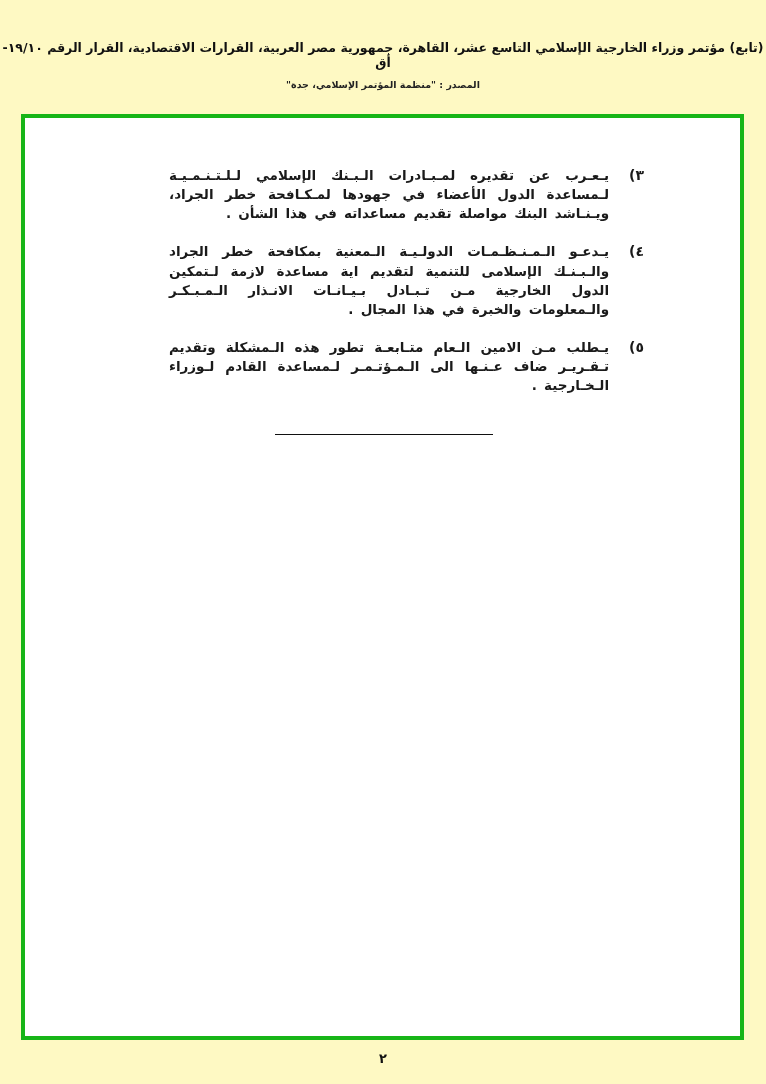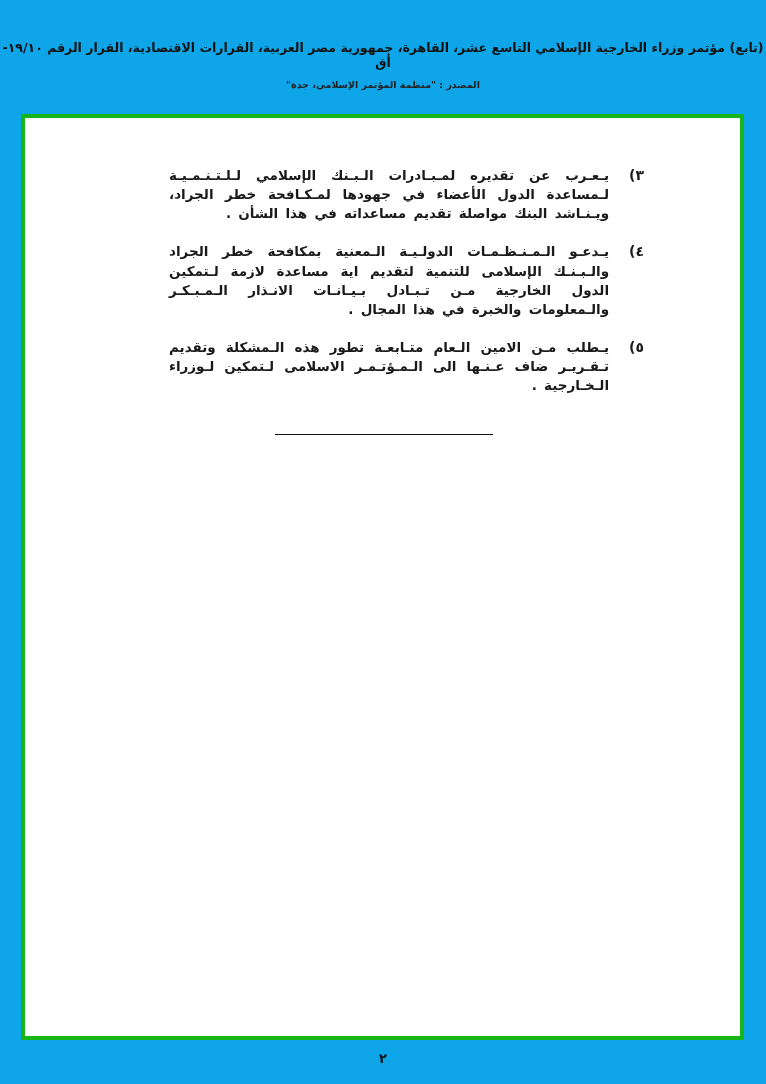--- a/index.html
+++ b/index.html
@@ -5,21 +5,21 @@
   * { margin: 0; padding: 0; box-sizing: border-box; }
   html, body {
     width: 766px;
     background: #ffffff;
     font-family: "DejaVu Sans", sans-serif;
   }
   .page {
     position: relative;
     width: 766px;
     height: 1084px;
-    background: #0ea5e9;
+    background: #fef9c3;
     overflow: hidden;
   }
   
   .top-header {
     position: absolute;
     top: 40px;
     left: 0;
     width: 100%;
     text-align: center;
     direction: rtl;
@@ -112,21 +112,21 @@
         <span class="para-text">يـعـرب عن تقديره لمـبـادرات الـبـنك الإسلامي لـلـتـنـمـيـة لـمساعدة الدول الأعضاء في جهودها لمـكـافحة خطر الجراد، ويـنـاشد البنك مواصلة تقديم مساعداته في هذا الشأن .</span>
       </div>
 
       <div class="para">
         <span class="para-num">٤)</span>
         <span class="para-text">يـدعـو الـمـنـظـمـات الدولـيـة الـمعنية بمكافحة خطر الجراد والـبـنـك الإسلامى للتنمية لتقديم اية مساعدة لازمة لـتمكين الدول الخارجية مـن تـبـادل بـيـانـات الانـذار الـمـبـكـر والـمعلومات والخبرة في هذا المجال .</span>
       </div>
 
       <div class="para">
         <span class="para-num">٥)</span>
-        <span class="para-text">يـطلب مـن الامين الـعام متـابعـة  تطور هذه الـمشكلة وتقديم تـقـريـر ضاف عـنـها الى الـمـؤتـمـر الاسلامى لـتمكين لـوزراء الـخـارجية .</span>
+        <span class="para-text">يـطلب مـن الامين الـعام متـابعـة  تطور هذه الـمشكلة وتقديم تـقـريـر ضاف عـنـها الى الـمـؤتـمـر لـمساعدة القادم لـوزراء الـخـارجية .</span>
       </div>
 
       <div class="separator"></div>
 
     </div>
   </div>
 
   <div class="footer-pagenum">٢</div>
 
 </div>

